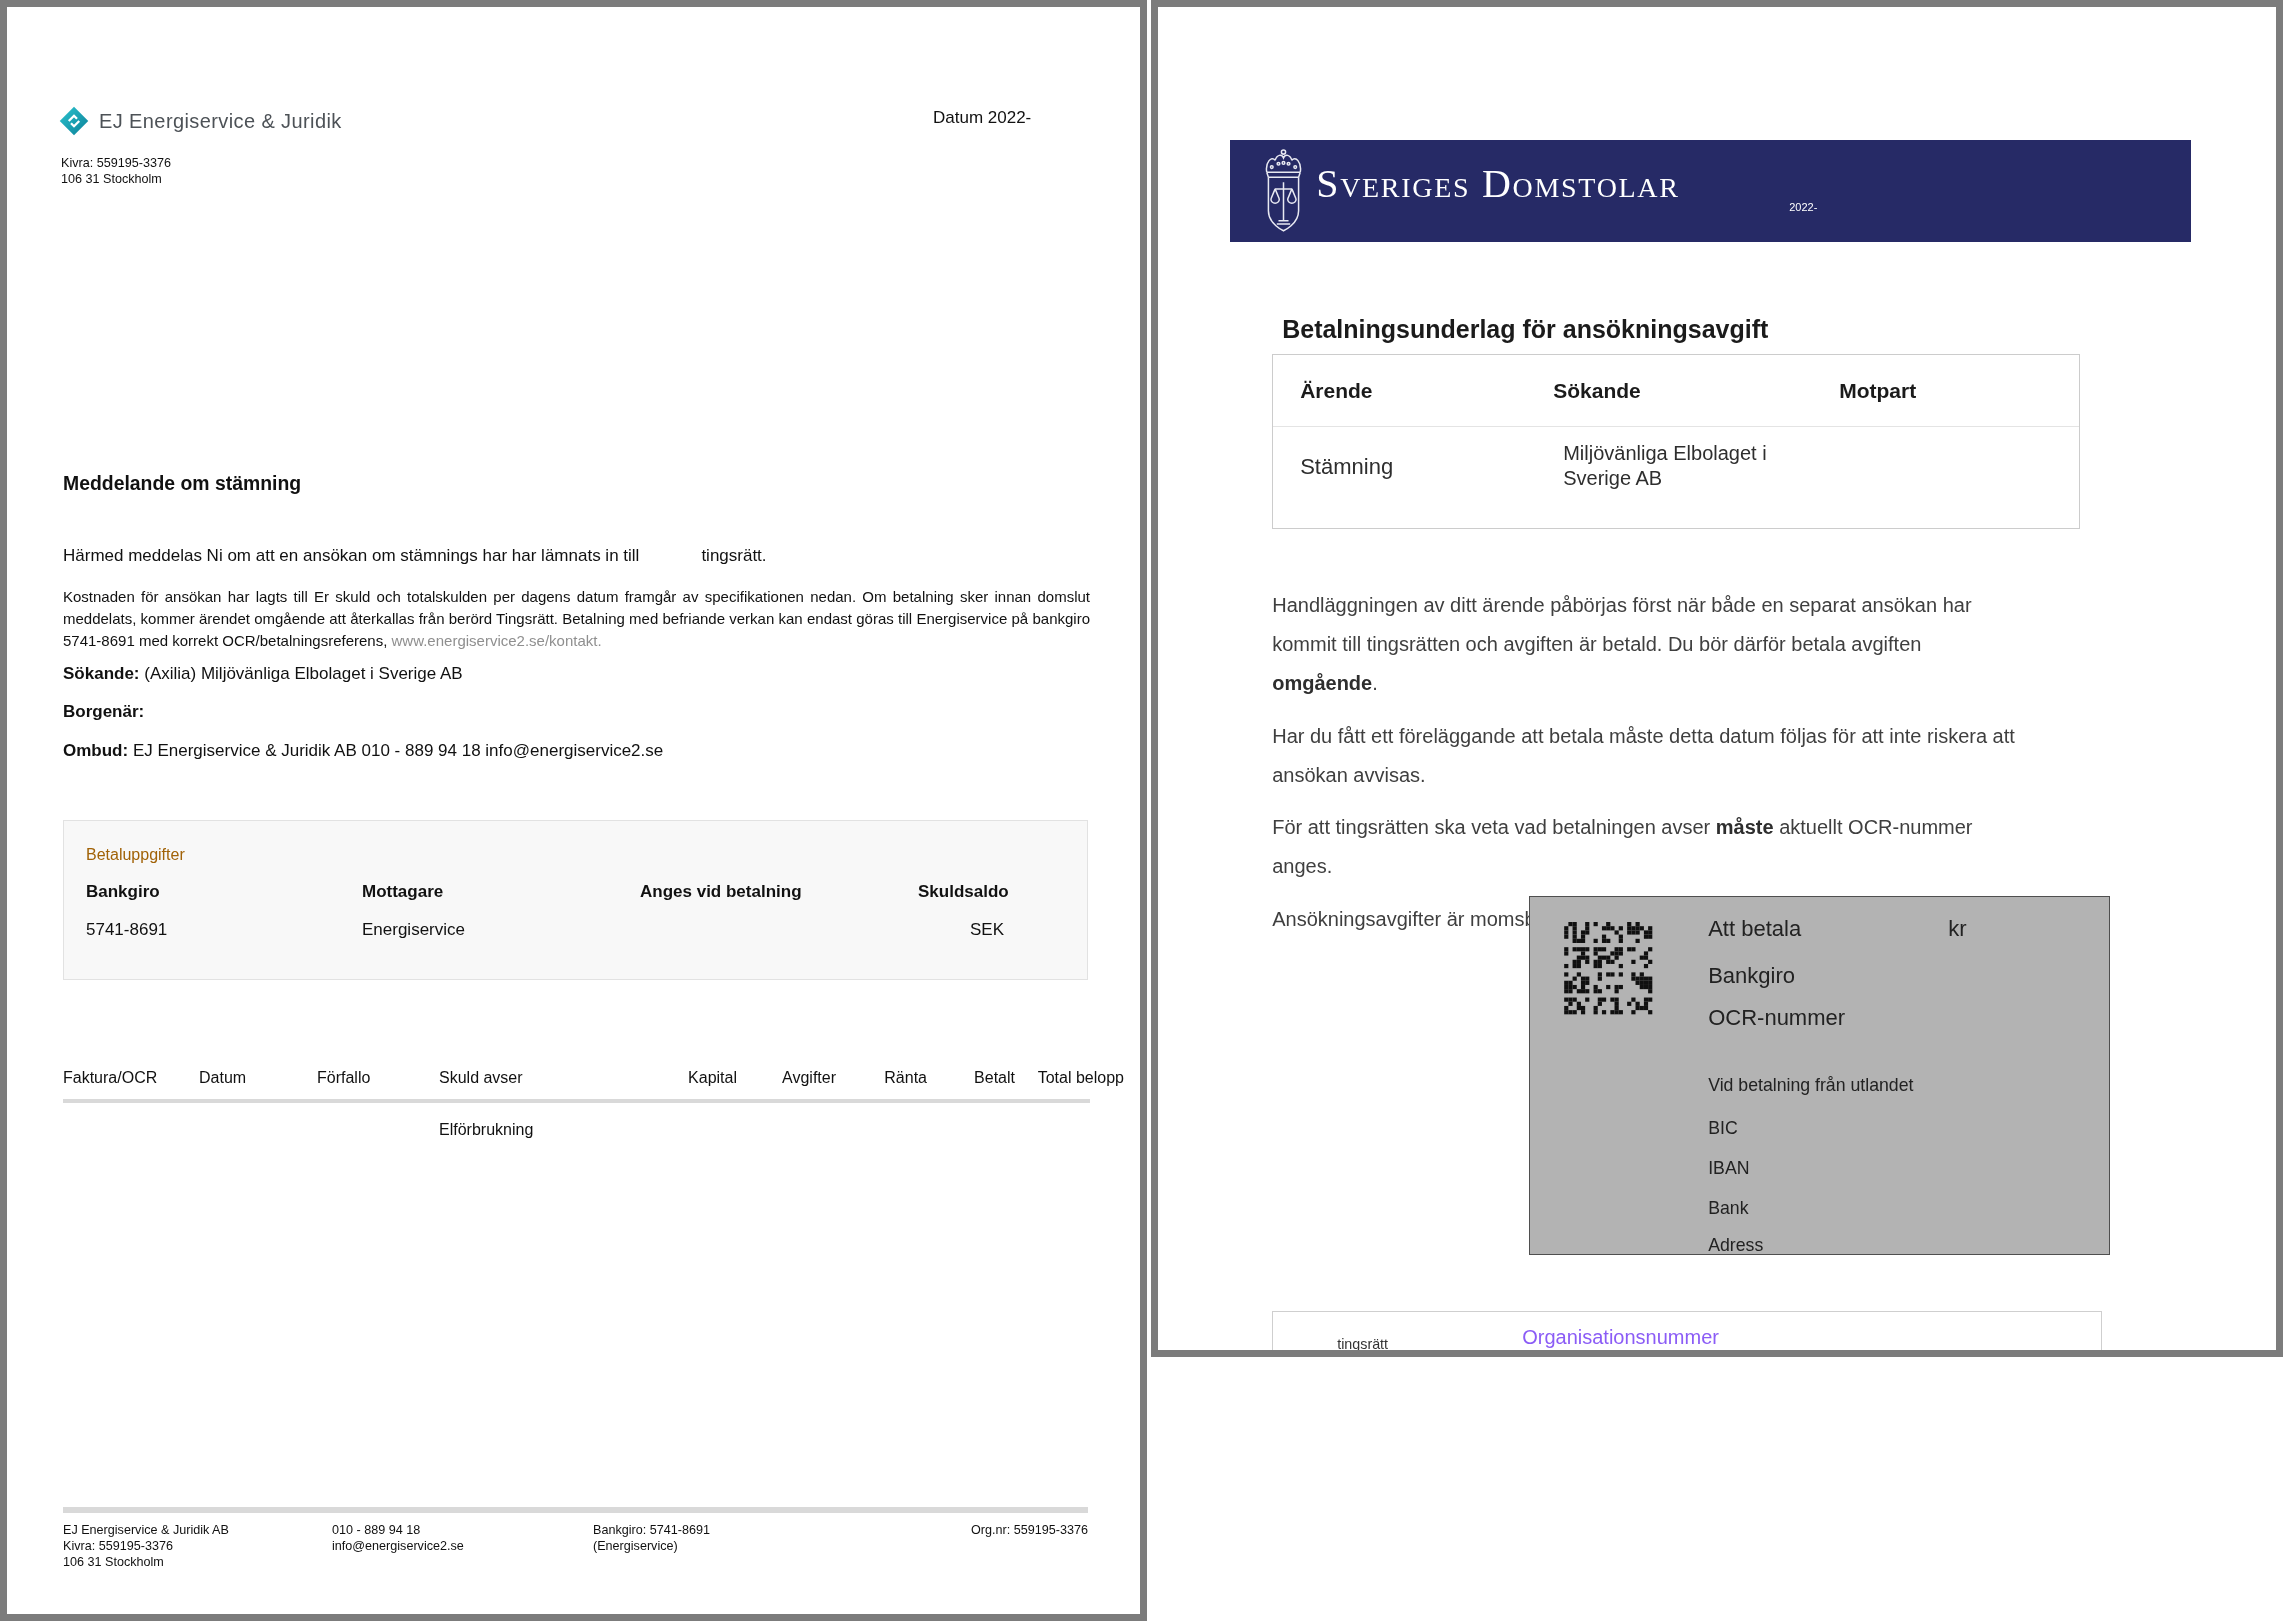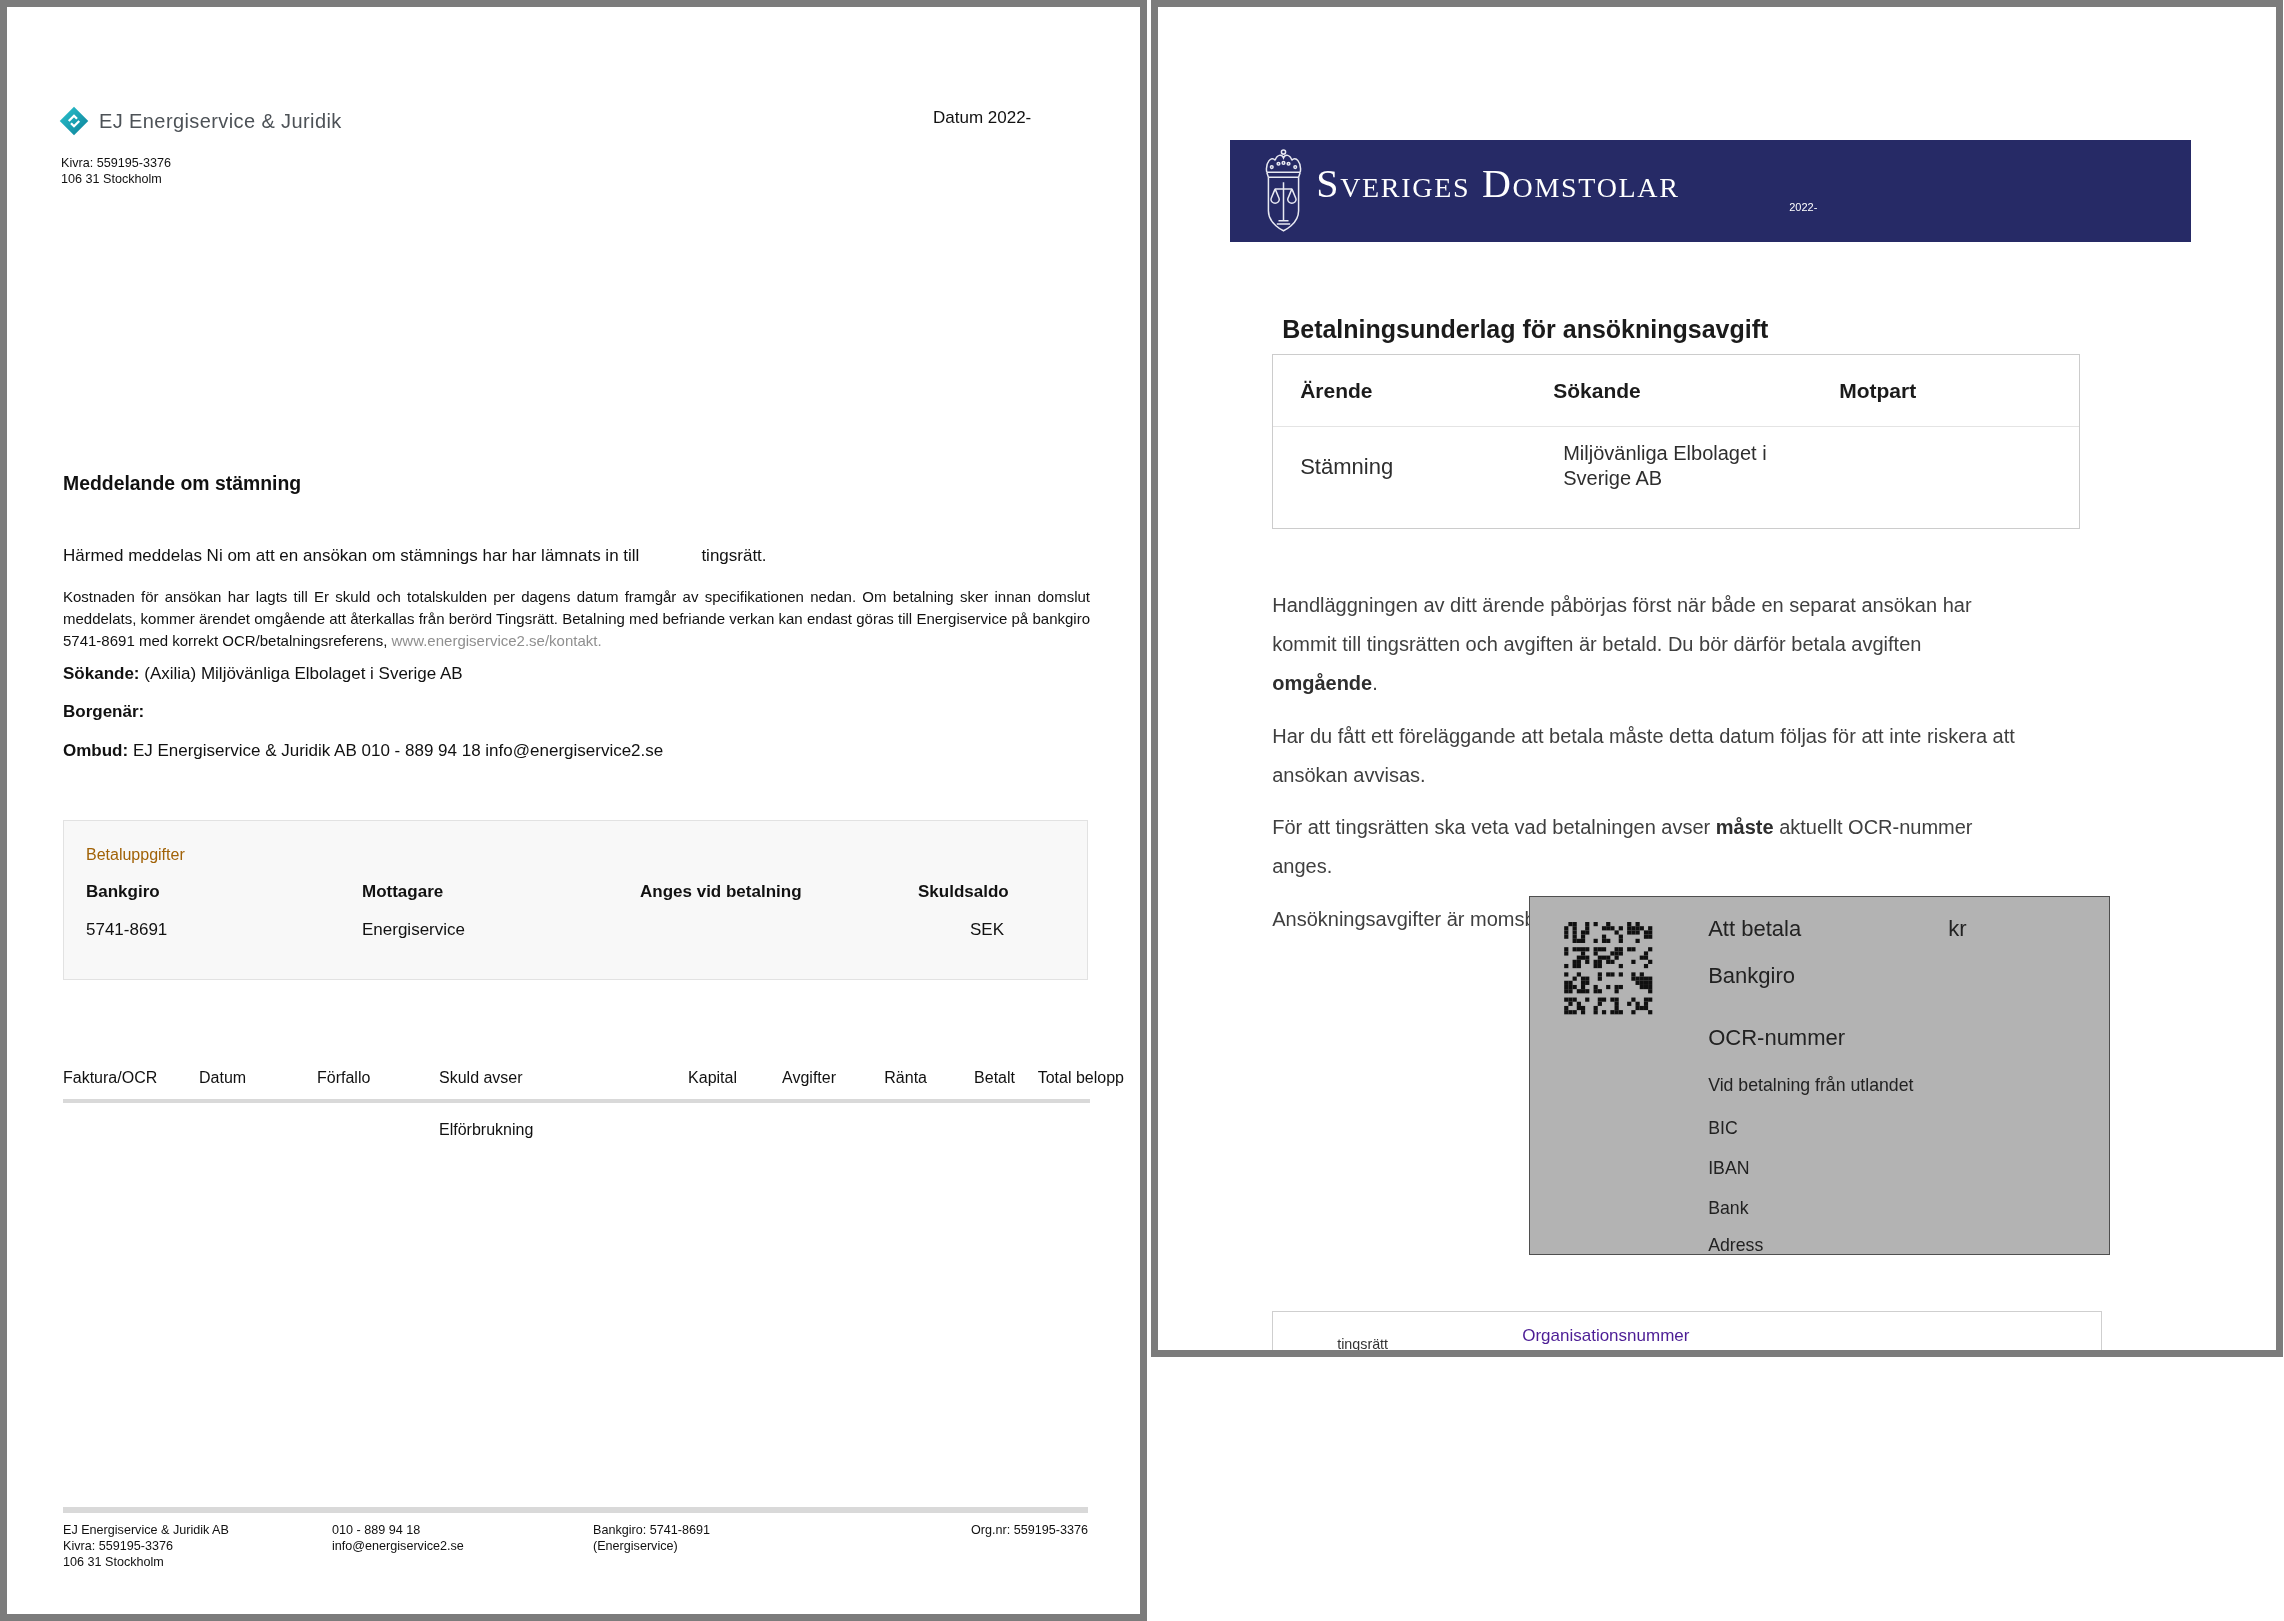--- a/index.html
+++ b/index.html
@@ -67,29 +67,29 @@
   .rp-ct-motpart { position:absolute; left:566px; top:86px; font-size:20px; color:#2e2e2e; }
 
   .rp-paras { position:absolute; left:114px; top:579px; width:749px; font-size:20px; color:#3f3f3f; line-height:39px; }
   .rp-paras p { margin-bottom:13.5px; }
   .rp-paras b { font-weight:bold; color:#2e2e2e; }
 
   .rp-paybox { position:absolute; left:371px; top:889px; width:581px; height:359px;
                background:#b3b3b3; border:1.7px solid #4f4f4f; }
   .rp-qr { position:absolute; left:34px; top:25px; width:91px; height:94px; }
   .rp-pb-label { position:absolute; left:178px; font-size:22px; color:#222; }
-  .rp-pb-att { top:18.5px; } .rp-pb-bankgiro { top:66px; } .rp-pb-ocr { top:128px; }
+  .rp-pb-att { top:18.5px; } .rp-pb-bankgiro { top:66px; } .rp-pb-ocr { top:108px; }
   .rp-pb-kr { position:absolute; left:418px; top:18.5px; font-size:22px; color:#222; }
   .rp-pb-small { position:absolute; left:178px; font-size:17.7px; color:#222; }
   .rp-pb-utland { top:178px; } .rp-pb-bic { top:221px; } .rp-pb-iban { top:261px; }
   .rp-pb-bank { top:301px; } .rp-pb-adress { top:338px; }
 
   .rp-contact { position:absolute; left:114px; top:1304px; width:830px; height:125px; border:1.7px solid #cfcfcf; background:#fff; }
   .rp-cb-court { position:absolute; left:64px; top:23.6px; font-size:14.3px; font-weight:500; color:#333; }
-  .rp-cb-label { position:absolute; left:249px; font-size:17px; font-weight:500; color:#4c1d95; }
+  .rp-cb-label { position:absolute; left:249px; font-size:20px; font-weight:500; color:#8b5cf6; }
   .rp-cb-org { top:13.5px; } .rp-cb-tel { top:54px; } .rp-cb-epost { top:93px; }
   .rp-cb-mail { position:absolute; left:556px; top:96px; font-size:17px; font-weight:bold; color:#1b1b1b; }
 </style>
 </head>
 <body>
 
 <div class="canvas">
 
   <div class="page page-left">
 

